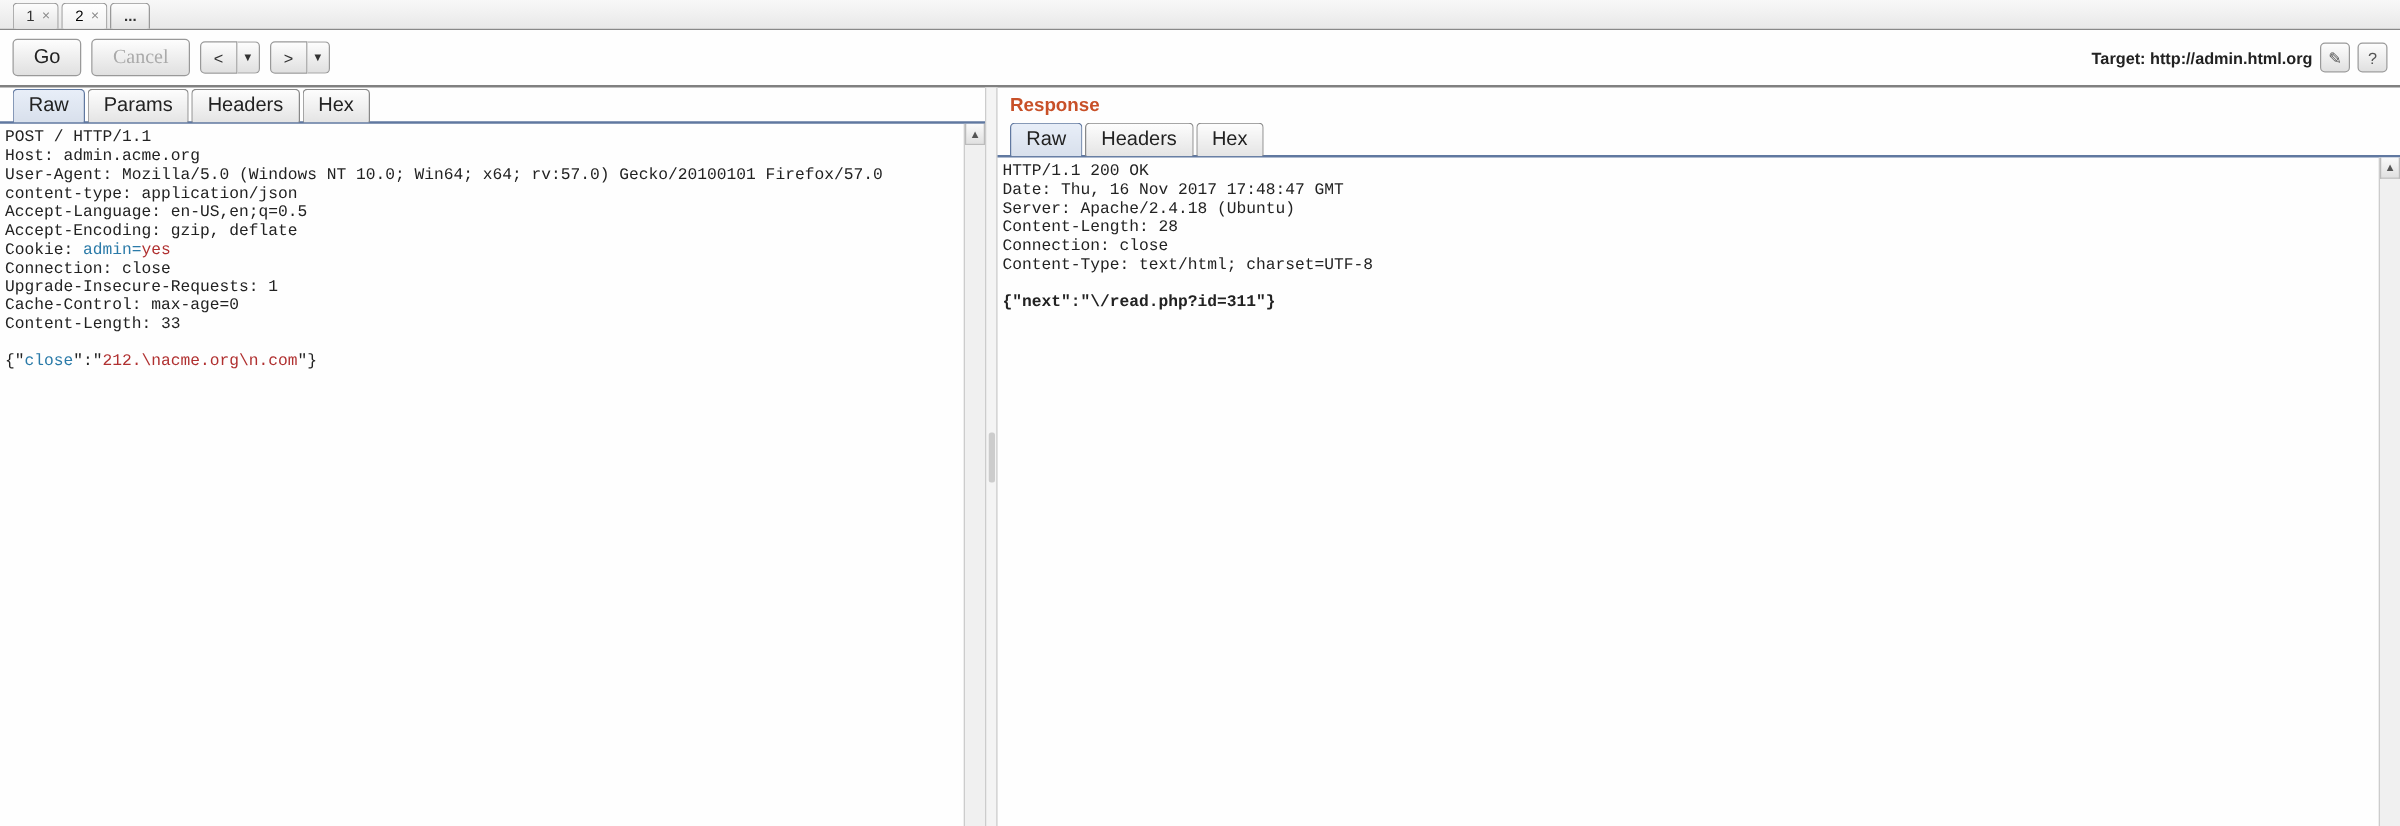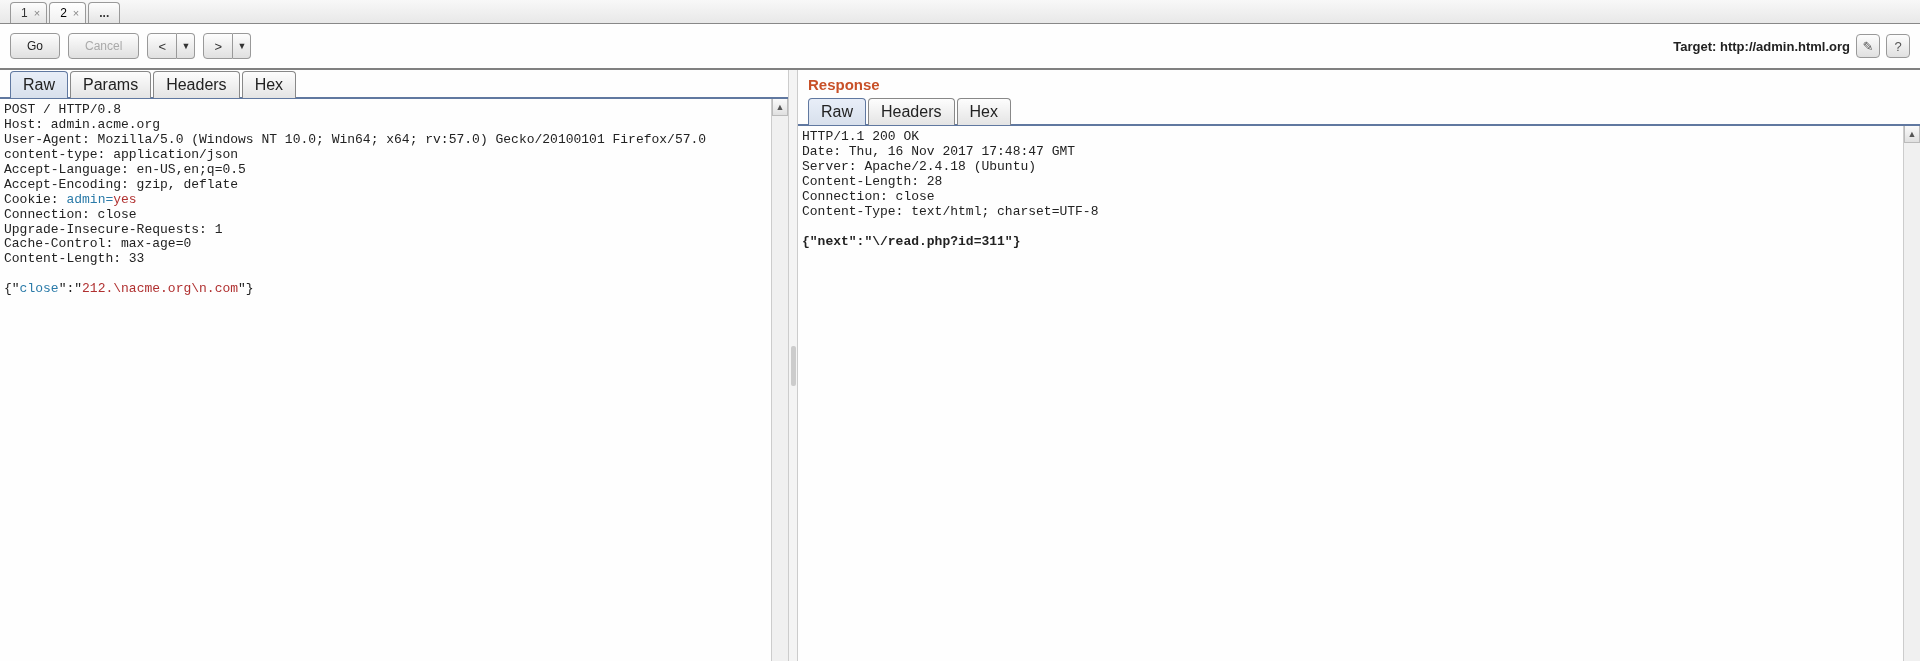--- a/index.html
+++ b/index.html
@@ -53,25 +53,25 @@
   justify-content: space-between;
   padding: 0 10px;
   border-bottom: 2px solid #808080;
 }
 .toolbar-left { display: flex; align-items: center; gap: 8px; }
 .btn {
   padding: 5px 16px;
   background: linear-gradient(#fdfdfd, #e0e0e0);
   border: 1px solid #999;
   border-radius: 4px;
-  font-size: 12px;
+  font-size: 16px;
   color: #222;
   cursor: pointer;
 }
-.btn.disabled { color: #aaa; cursor: default; }
+.btn.disabled { color: #aaa; cursor: default; font-family: Liberation Serif, serif; }
 .nav-group {
   display: flex;
 }
 .nav-btn {
   width: 30px;
   height: 26px;
   background: linear-gradient(#fdfdfd, #e0e0e0);
   border: 1px solid #999;
   display: flex;
   align-items: center;
@@ -228,21 +228,21 @@
 <div class="split">
 
   <div class="pane left">
     <div class="view-tabs">
       <div class="vtab active">Raw</div>
       <div class="vtab">Params</div>
       <div class="vtab">Headers</div>
       <div class="vtab">Hex</div>
     </div>
     <div class="content-wrap">
-      <div class="content"><span>POST / HTTP/0.8</span>
+      <div class="content"><span>POST / HTTP/1.1</span>
 <span>Host: admin.acme.org</span>
 <span>User-Agent: Mozilla/5.0 (Windows NT 10.0; Win64; x64; rv:57.0) Gecko/20100101 Firefox/57.0</span>
 <span>content-type: application/json</span>
 <span>Accept-Language: en-US,en;q=0.5</span>
 <span>Accept-Encoding: gzip, deflate</span>
 <span>Cookie: </span><span class="key-req">admin=</span><span class="val-req">yes</span>
 <span>Connection: close</span>
 <span>Upgrade-Insecure-Requests: 1</span>
 <span>Cache-Control: max-age=0</span>
 <span>Content-Length: 33</span>

